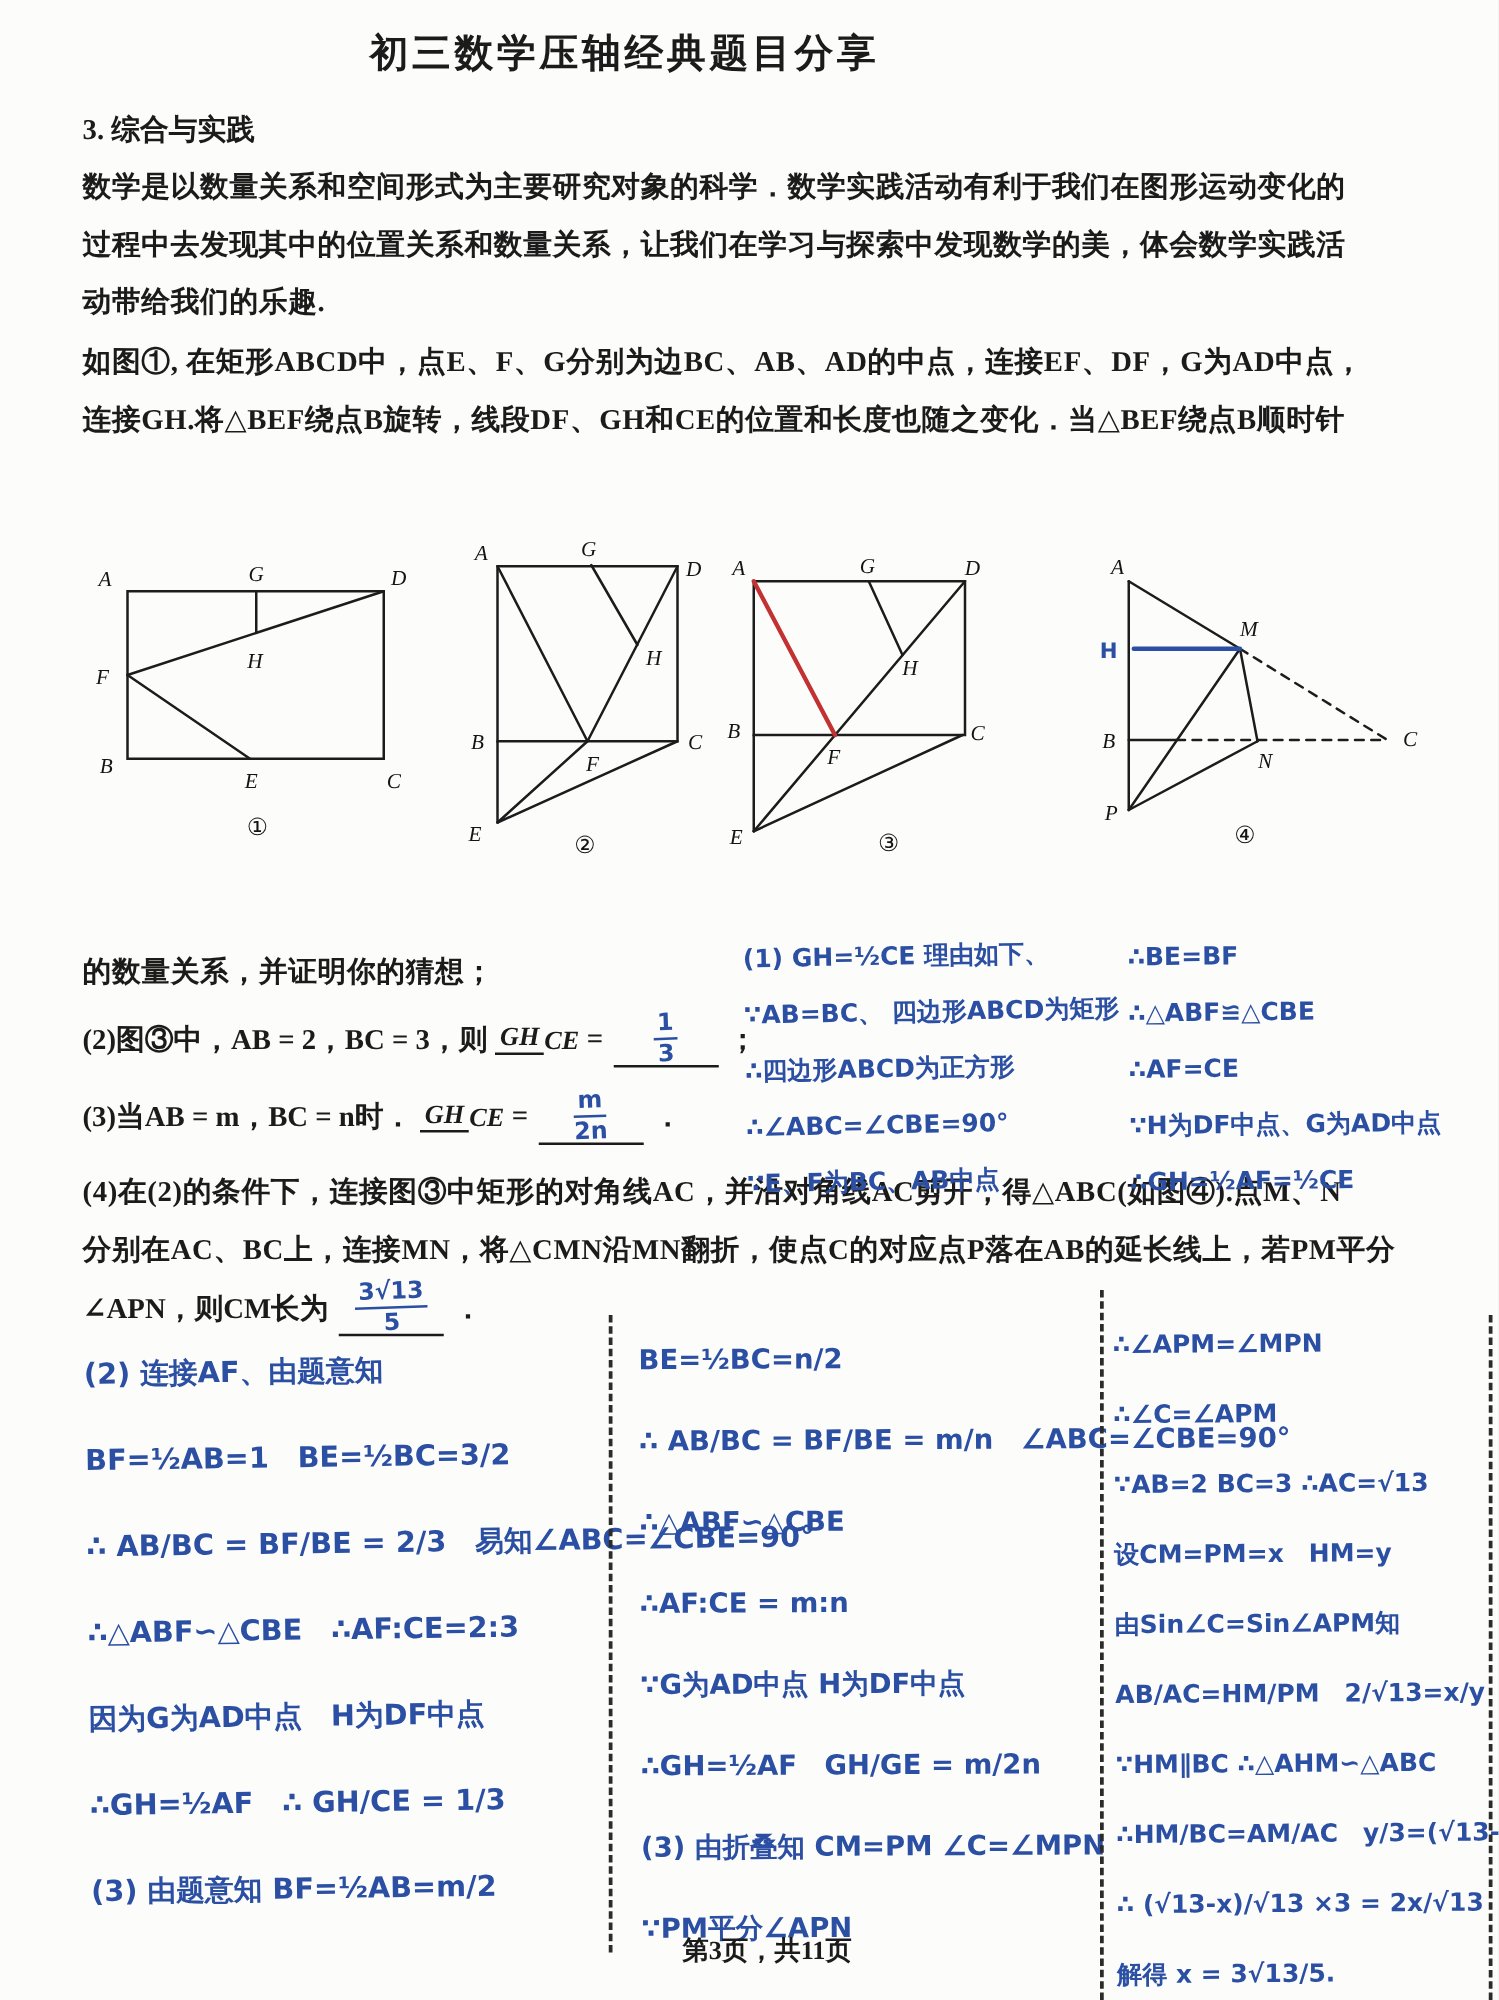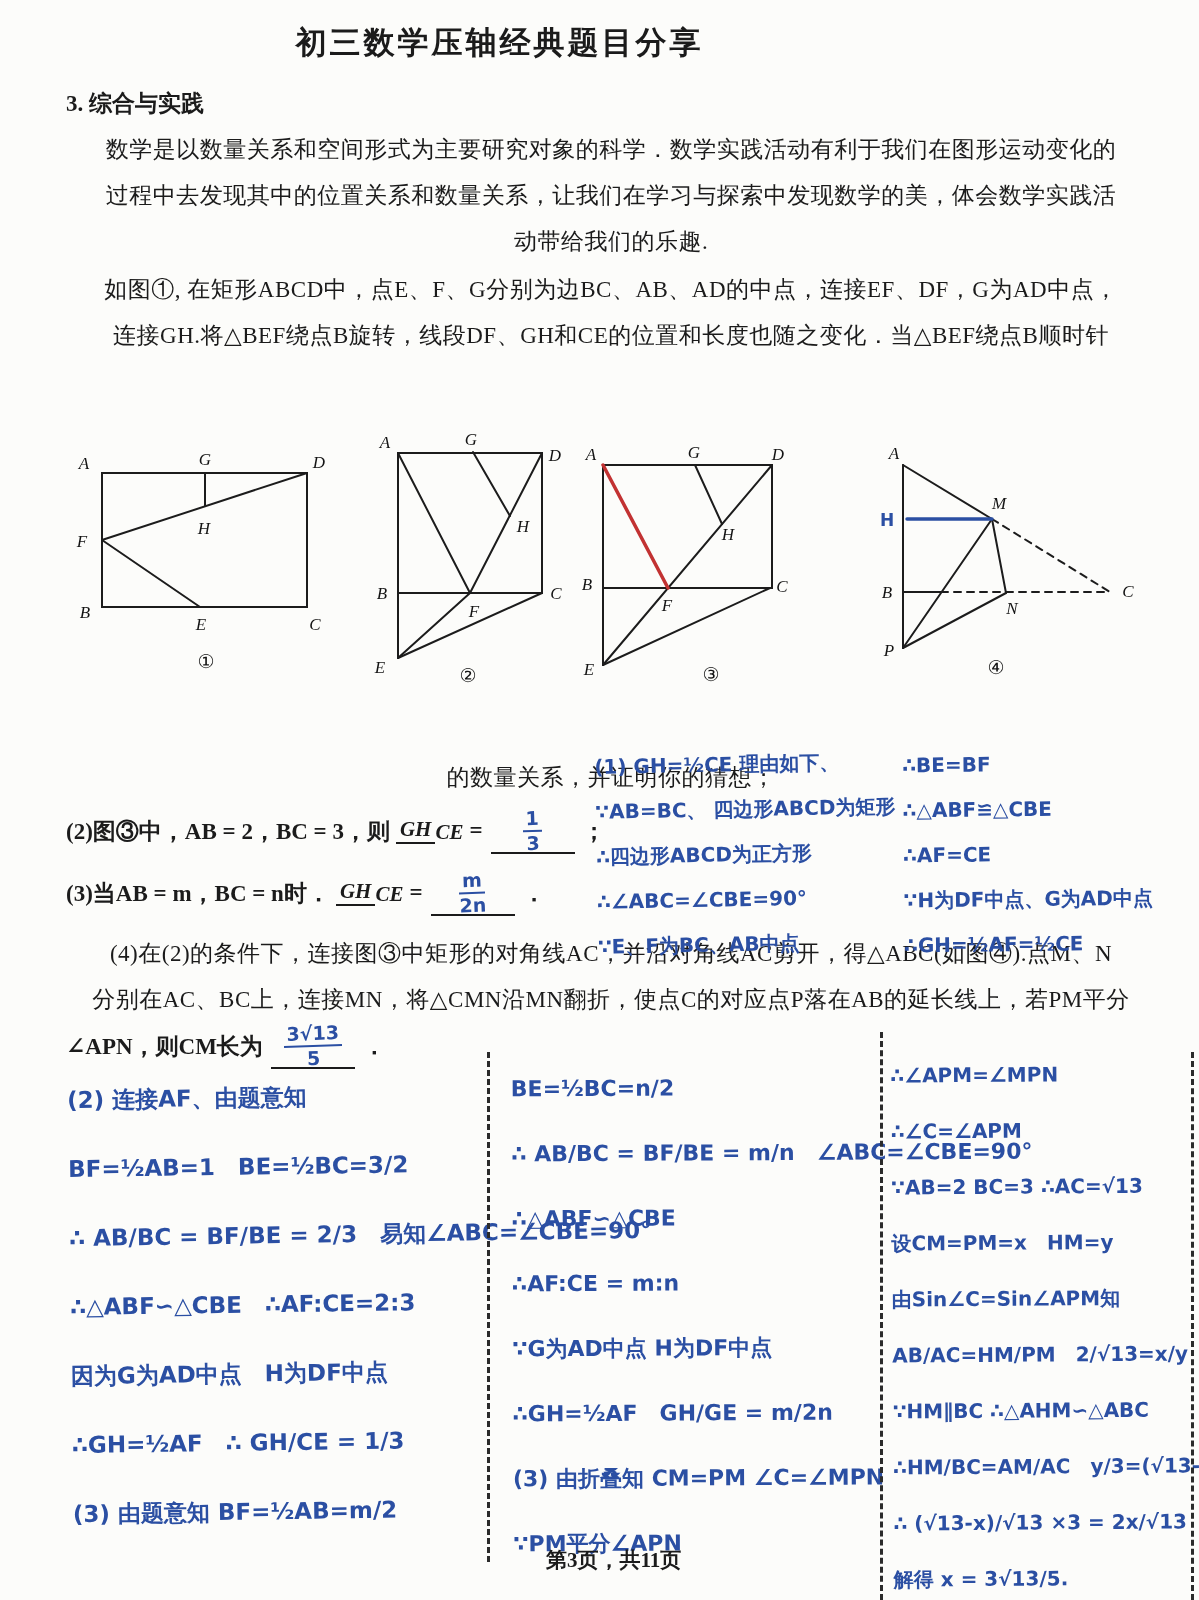--- a/index.html
+++ b/index.html
@@ -10,21 +10,21 @@
     position:relative;width:1199px;height:1600px;margin:0 auto;
     background:var(--paper);overflow:hidden;
     font-family:"Liberation Serif","DejaVu Serif",serif;color:var(--text);
   }
   .abs{position:absolute;}
   .title{
     left:0;top:22px;width:999px;text-align:center;
     font-size:31px;font-weight:700;letter-spacing:3px;
   }
   .heading{left:66px;top:88px;font-size:23px;font-weight:700;}
-  .pline{left:66px;width:1090px;font-size:23px;font-weight:400;white-space:nowrap;letter-spacing:.5px;text-align:center;}
+  .pline{left:66px;width:1090px;font-size:23px;font-weight:700;white-space:nowrap;letter-spacing:.5px;}
   .qrow{left:66px;display:flex;align-items:center;font-size:23px;font-weight:600;white-space:nowrap;text-align:center;}
   .pfrac{display:inline-flex;flex-direction:row;align-items:center;line-height:1.05;margin:0 6px;font-size:21px;font-style:italic;}
   .pfrac .num{padding:0 4px 1px 4px;border-bottom:2px solid var(--text);}
   .pfrac .den{padding-top:2px;}
   .blank{
     display:inline-flex;justify-content:center;align-items:flex-end;
     min-width:72px;margin:0 8px;border-bottom:2.5px solid var(--text);padding:0 6px 1px 6px;
   }
   .afrac{
     display:inline-flex;flex-direction:column;align-items:center;line-height:1;

